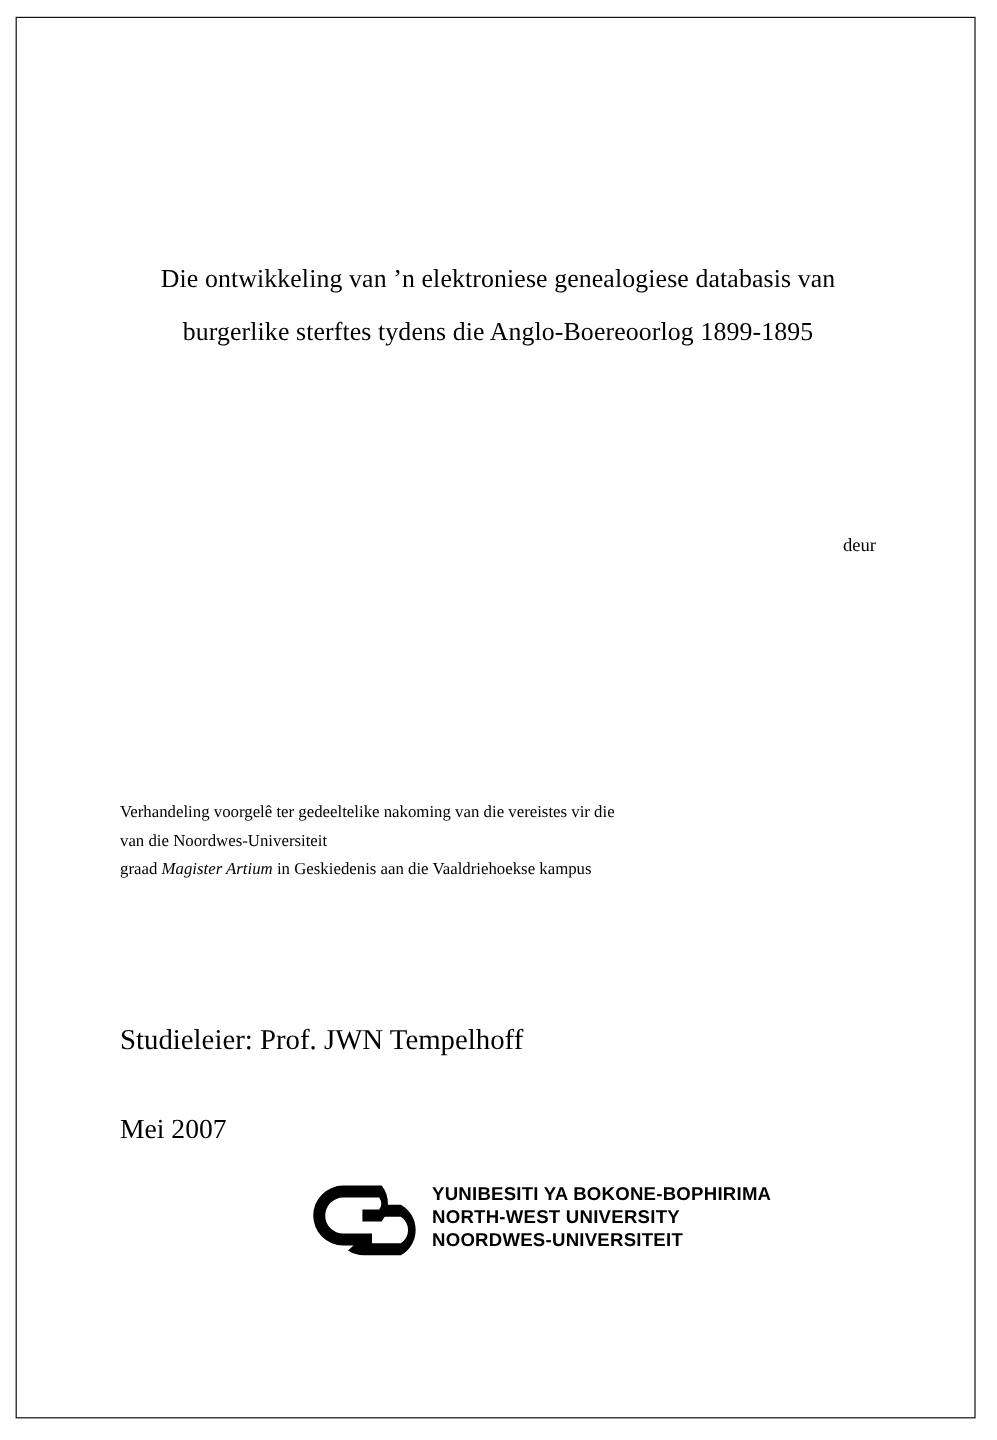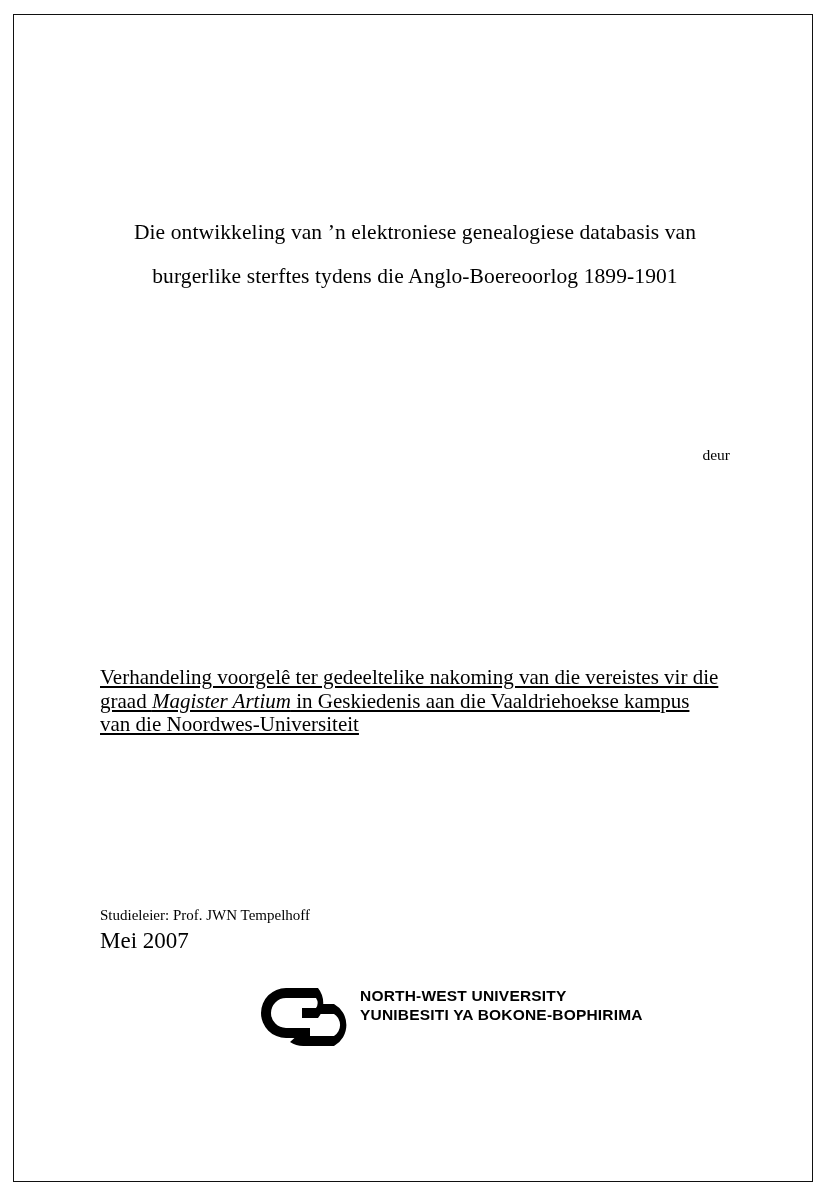--- a/index.html
+++ b/index.html
@@ -63,39 +63,38 @@
     left: 0;
     width: 630px;
     text-align: center;
     font-size: 19.5px;
   }
   .statement {
     position: absolute;
     top: 652px;
     left: 0;
     width: 626px;
-    font-size: 21px;
+    font-size: 14px;
     line-height: 23.5px;
-    text-decoration: underline;
   }
   .statement .just {
     text-align: justify;
     text-justify: inter-word;
   }
   .statement .rest {
     text-align: left;
   }
   .statement i {
     font-style: italic;
   }
   .supervisor {
     position: absolute;
-    top: 889px;
+    top: 841px;
     left: 0;
-    font-size: 15px;
+    font-size: 24px;
     line-height: 25px;
   }
   .date {
     position: absolute;
     top: 914px;
     left: 0;
     font-size: 23px;
     line-height: 25px;
   }
   .logo-block {
@@ -128,42 +127,43 @@
 <body>
 
 <div class="page">
 
   <div class="page-frame"></div>
 
   <div class="content">
 
     <div class="title-block">
       <div class="title-line">Die ontwikkeling van ’n elektroniese genealogiese databasis van</div>
-      <div class="title-line">burgerlike sterftes tydens die Anglo-Boereoorlog 1899-1901</div>
+      <div class="title-line">burgerlike sterftes tydens die Anglo-Boereoorlog 1899-1895</div>
     </div>
 
     <div class="deur">deur</div>
 
 
     <div class="statement">
       <div class="just">Verhandeling voorgelê ter gedeeltelike nakoming van die vereistes vir die</div>
+      <div class="rest">van die Noordwes-Universiteit</div>
       <div class="rest"><span>graad </span><i>Magister Artium</i><span> in Geskiedenis aan die Vaaldriehoekse kampus</span></div>
-      <div class="rest">van die Noordwes-Universiteit</div>
     </div>
 
     <div class="supervisor">Studieleier: Prof. JWN Tempelhoff</div>
     <div class="date">Mei 2007</div>
 
     <div class="logo-block">
       <div class="logo-mark">
         <svg width="108" height="62" viewBox="0 0 108 62" xmlns="http://www.w3.org/2000/svg">
           <path d="M38 2 H70 A24 24 0 0 1 70 32 H54 V22 H68 A9 9 0 0 0 68 12 H38 A15 15 0 0 0 38 42 H62 V52 H38 A25 25 0 0 1 38 2 Z" fill="#000000"></path>
           <path d="M70 18 H86 A24 24 0 0 1 86 60 H56 A24 24 0 0 1 42 56 L52 47 A14 14 0 0 0 58 50 H86 A13 13 0 0 0 86 28 H70 Z" fill="#000000"></path>
         </svg>
       </div>
       <div class="logo-text">
+        <div>YUNIBESITI YA BOKONE-BOPHIRIMA</div>
         <div>NORTH-WEST UNIVERSITY</div>
-        <div>YUNIBESITI YA BOKONE-BOPHIRIMA</div>
+        <div>NOORDWES-UNIVERSITEIT</div>
       </div>
     </div>
 
   </div>
 </div>
 
 </body></html>

